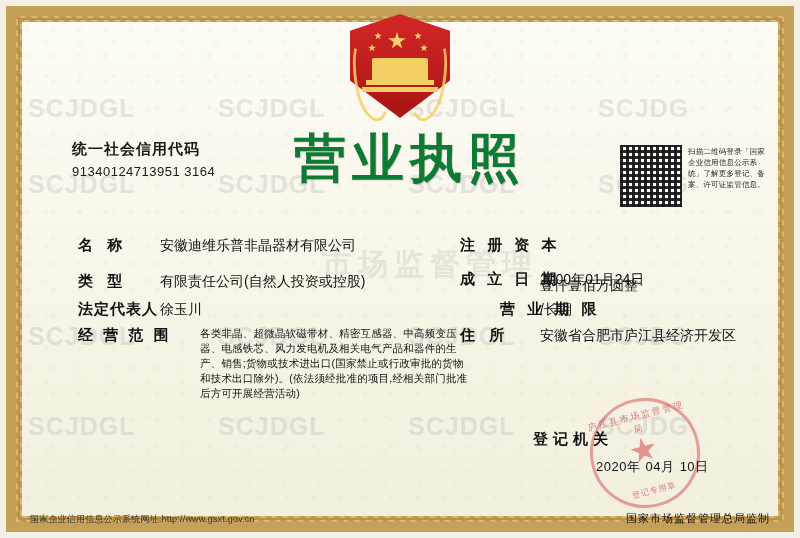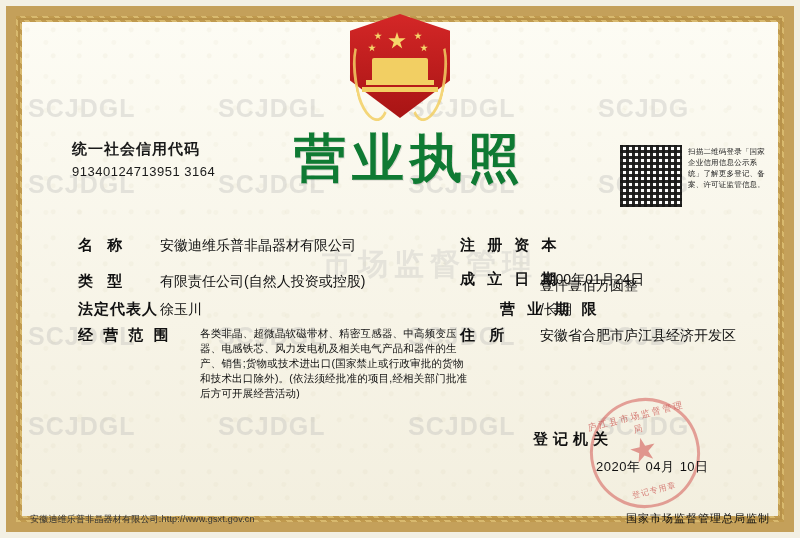--- a/index.html
+++ b/index.html
@@ -408,16 +408,16 @@
     <div class="seal-text-bottom">登记专用章</div>
   </div>
 
   <div class="reg-label">登记机关</div>
   <div class="date-line">
     <span class="num">2020</span><span>年</span>
     <span class="num">04</span><span>月</span>
     <span class="num">10</span><span>日</span>
   </div>
 
-  <div class="footer-left">安徽迪维乐普非晶器材有限公司:http://www.gsxt.gov.cn</div>
+  <div class="footer-left">国家企业信用信息公示系统网址:http://www.gsxt.gov.cn</div>
   <div class="footer-right">国家市场监督管理总局监制</div>
 
 </div>
 
 </body></html>

